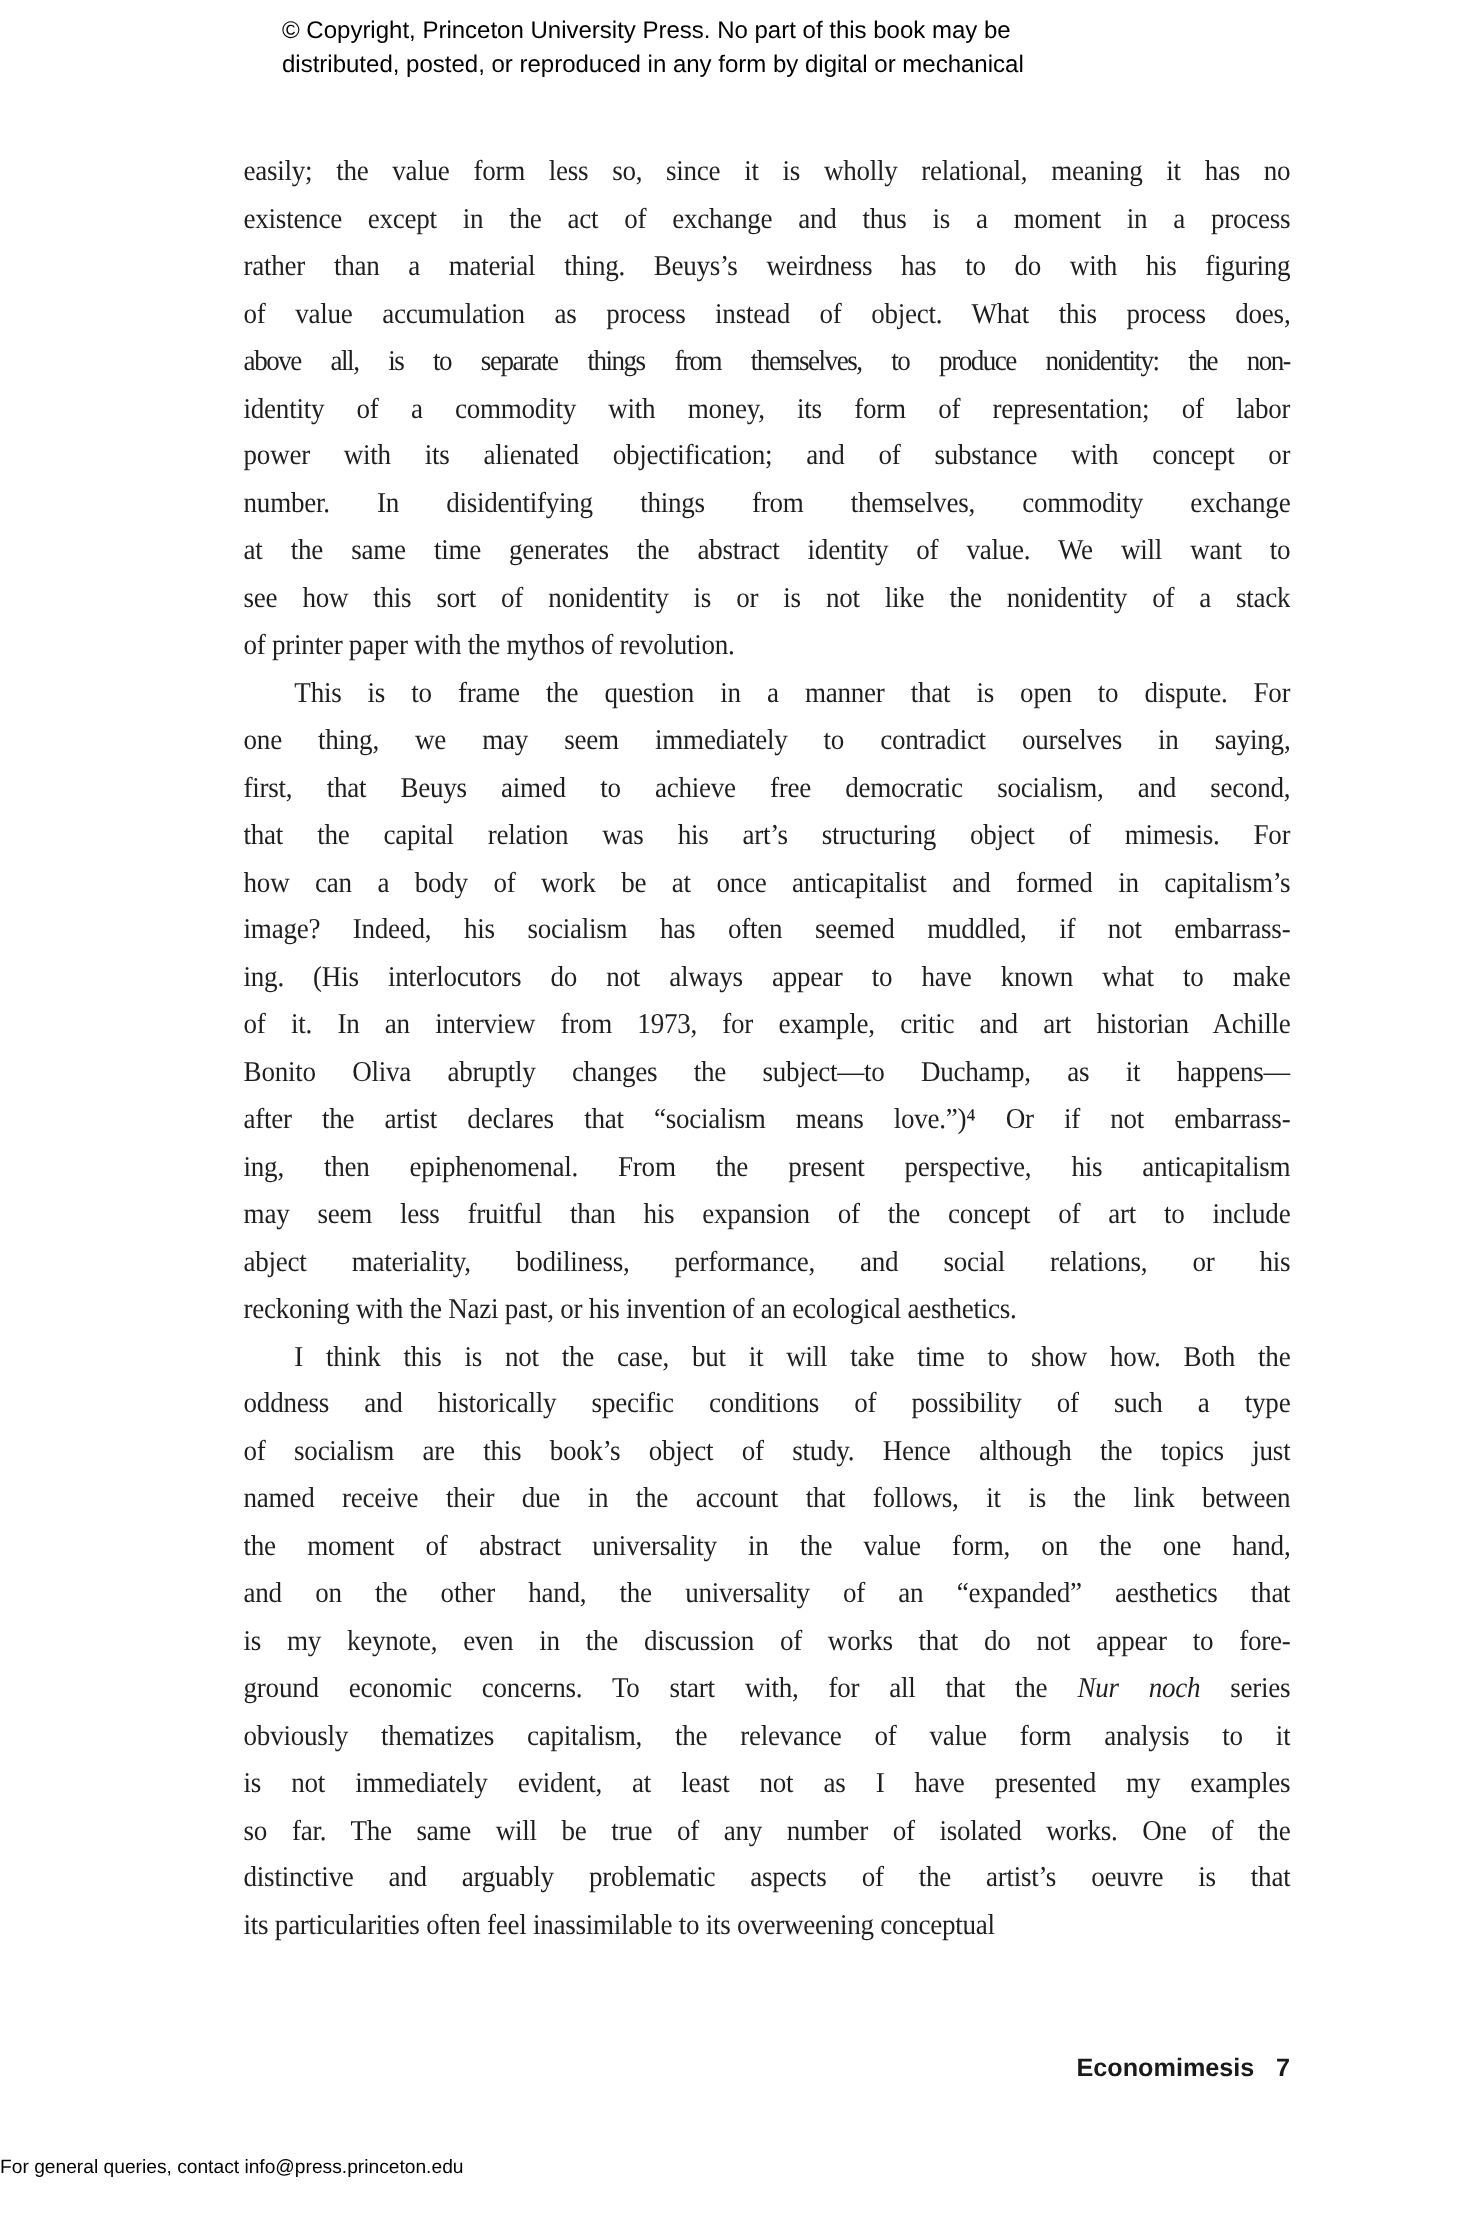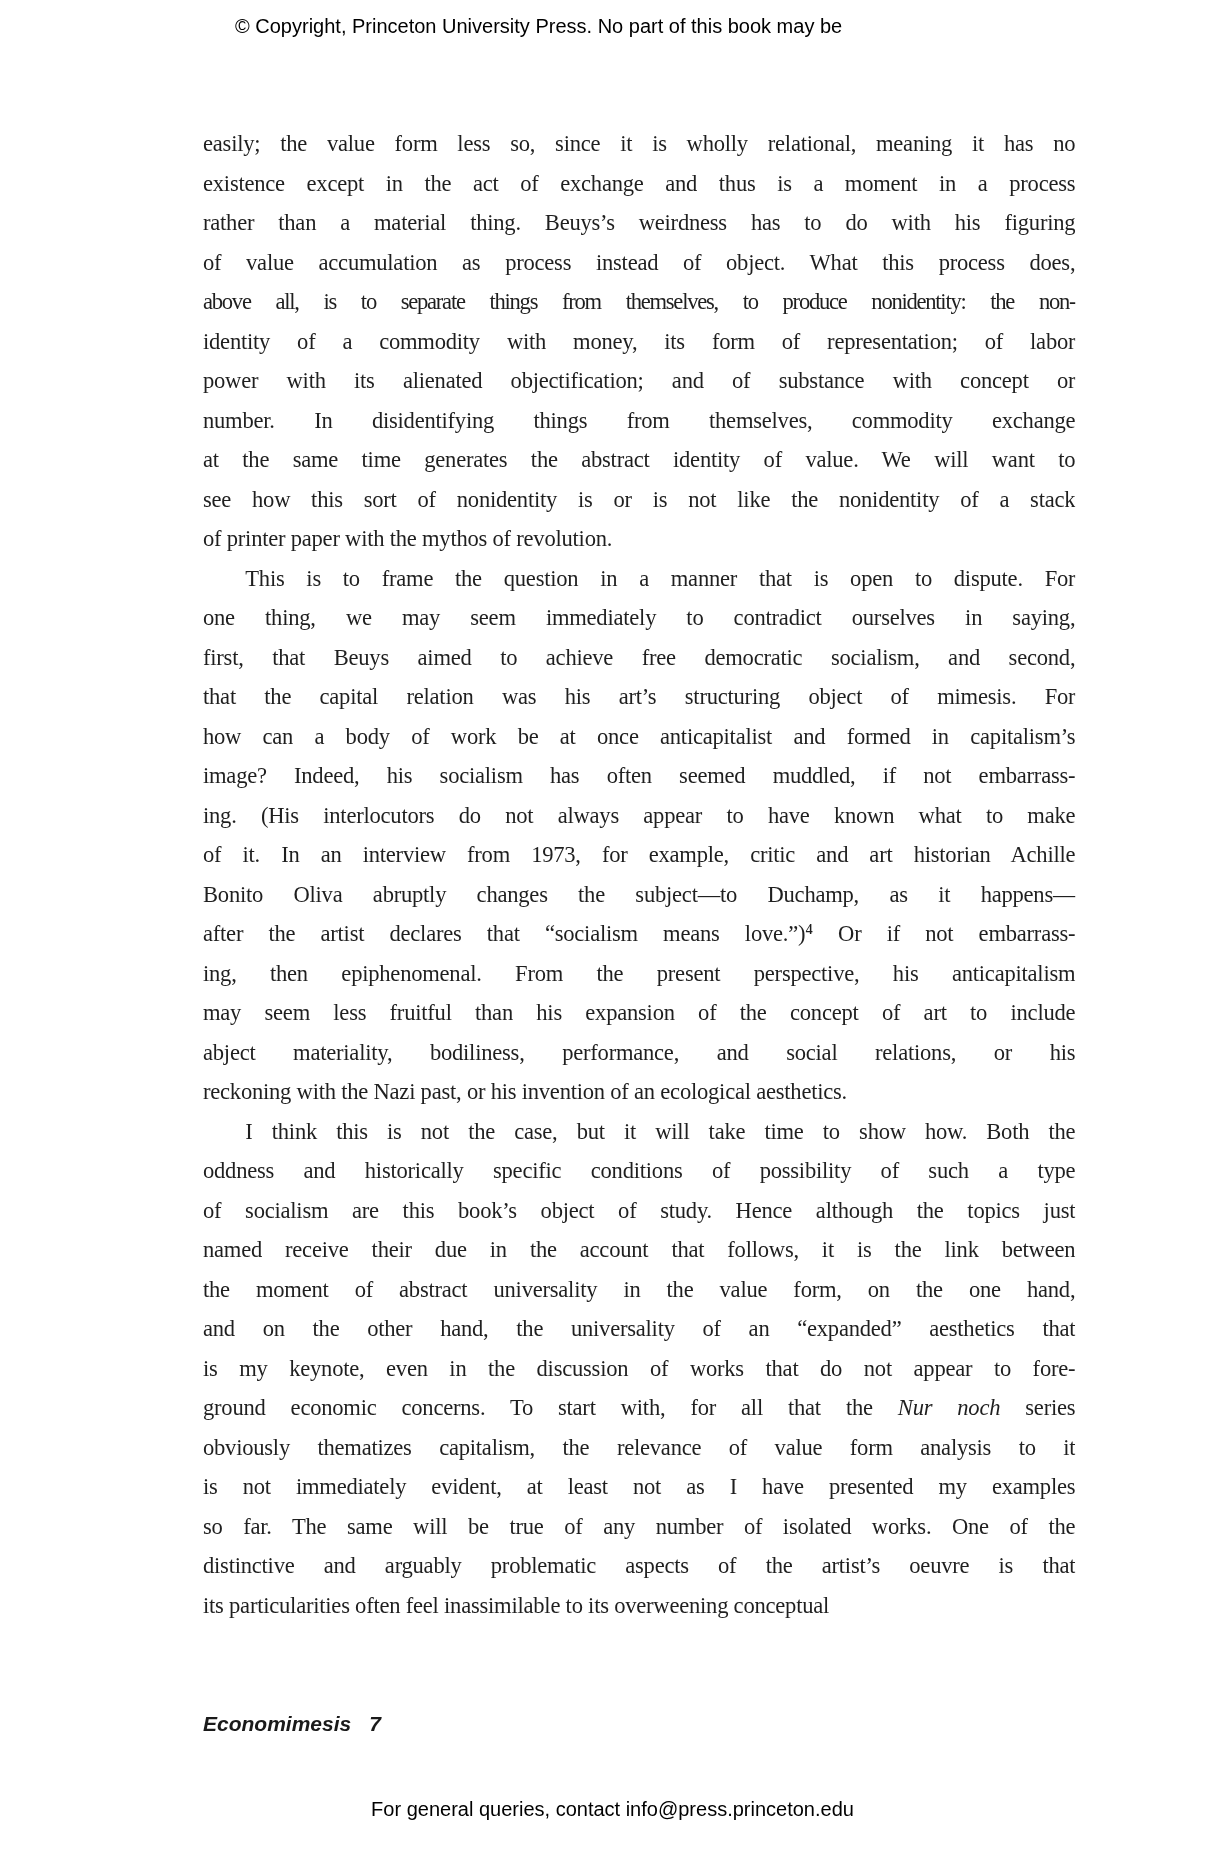--- a/index.html
+++ b/index.html
@@ -48,47 +48,47 @@
   .line.indent { text-indent: 45px; }
   
   .para:nth-child(1) .line:nth-child(5) { letter-spacing: -0.055em; }
   .line em { font-style: italic; letter-spacing: inherit; }
   
   .running-footer {
     position: absolute;
     left: 203px;
     top: 1712px;
     width: 872px;
-    text-align: left;
+    text-align: right;
     font-family: "Liberation Sans", sans-serif;
     font-weight: bold;
     font-size: 21px;
     color: #1a1a1a;
-    font-style: italic;
   }
   .running-footer .pagenum { margin-left: 18px; }
   
   .query-line {
     position: absolute;
     left: 0;
     top: 1798px;
     width: 1225px;
-    text-align: center;
+    text-align: left;
     font-family: "Liberation Sans", sans-serif;
-    font-size: 20px;
+    font-size: 16px;
     color: #000000;
   }
 </style>
 </head>
 <body>
 
 <div class="page">
 
   <div class="copyright" id="copyright">
       <div>© Copyright, Princeton University Press. No part of this book may be</div>
+      <div>distributed, posted, or reproduced in any form by digital or mechanical</div>
     </div>
 
   <div class="body-text" id="bodytext">
       <div class="para">
         <div class="line">easily; the value form less so, since it is wholly relational, meaning it has no</div>
         <div class="line">existence except in the act of exchange and thus is a moment in a process</div>
         <div class="line">rather than a material thing. Beuys’s weirdness has to do with his figuring</div>
         <div class="line">of value accumulation as process instead of object. What this process does,</div>
         <div class="line">above all, is to separate things from themselves, to produce nonidentity: the non-</div>
         <div class="line">identity of a commodity with money, its form of representation; of labor</div>

